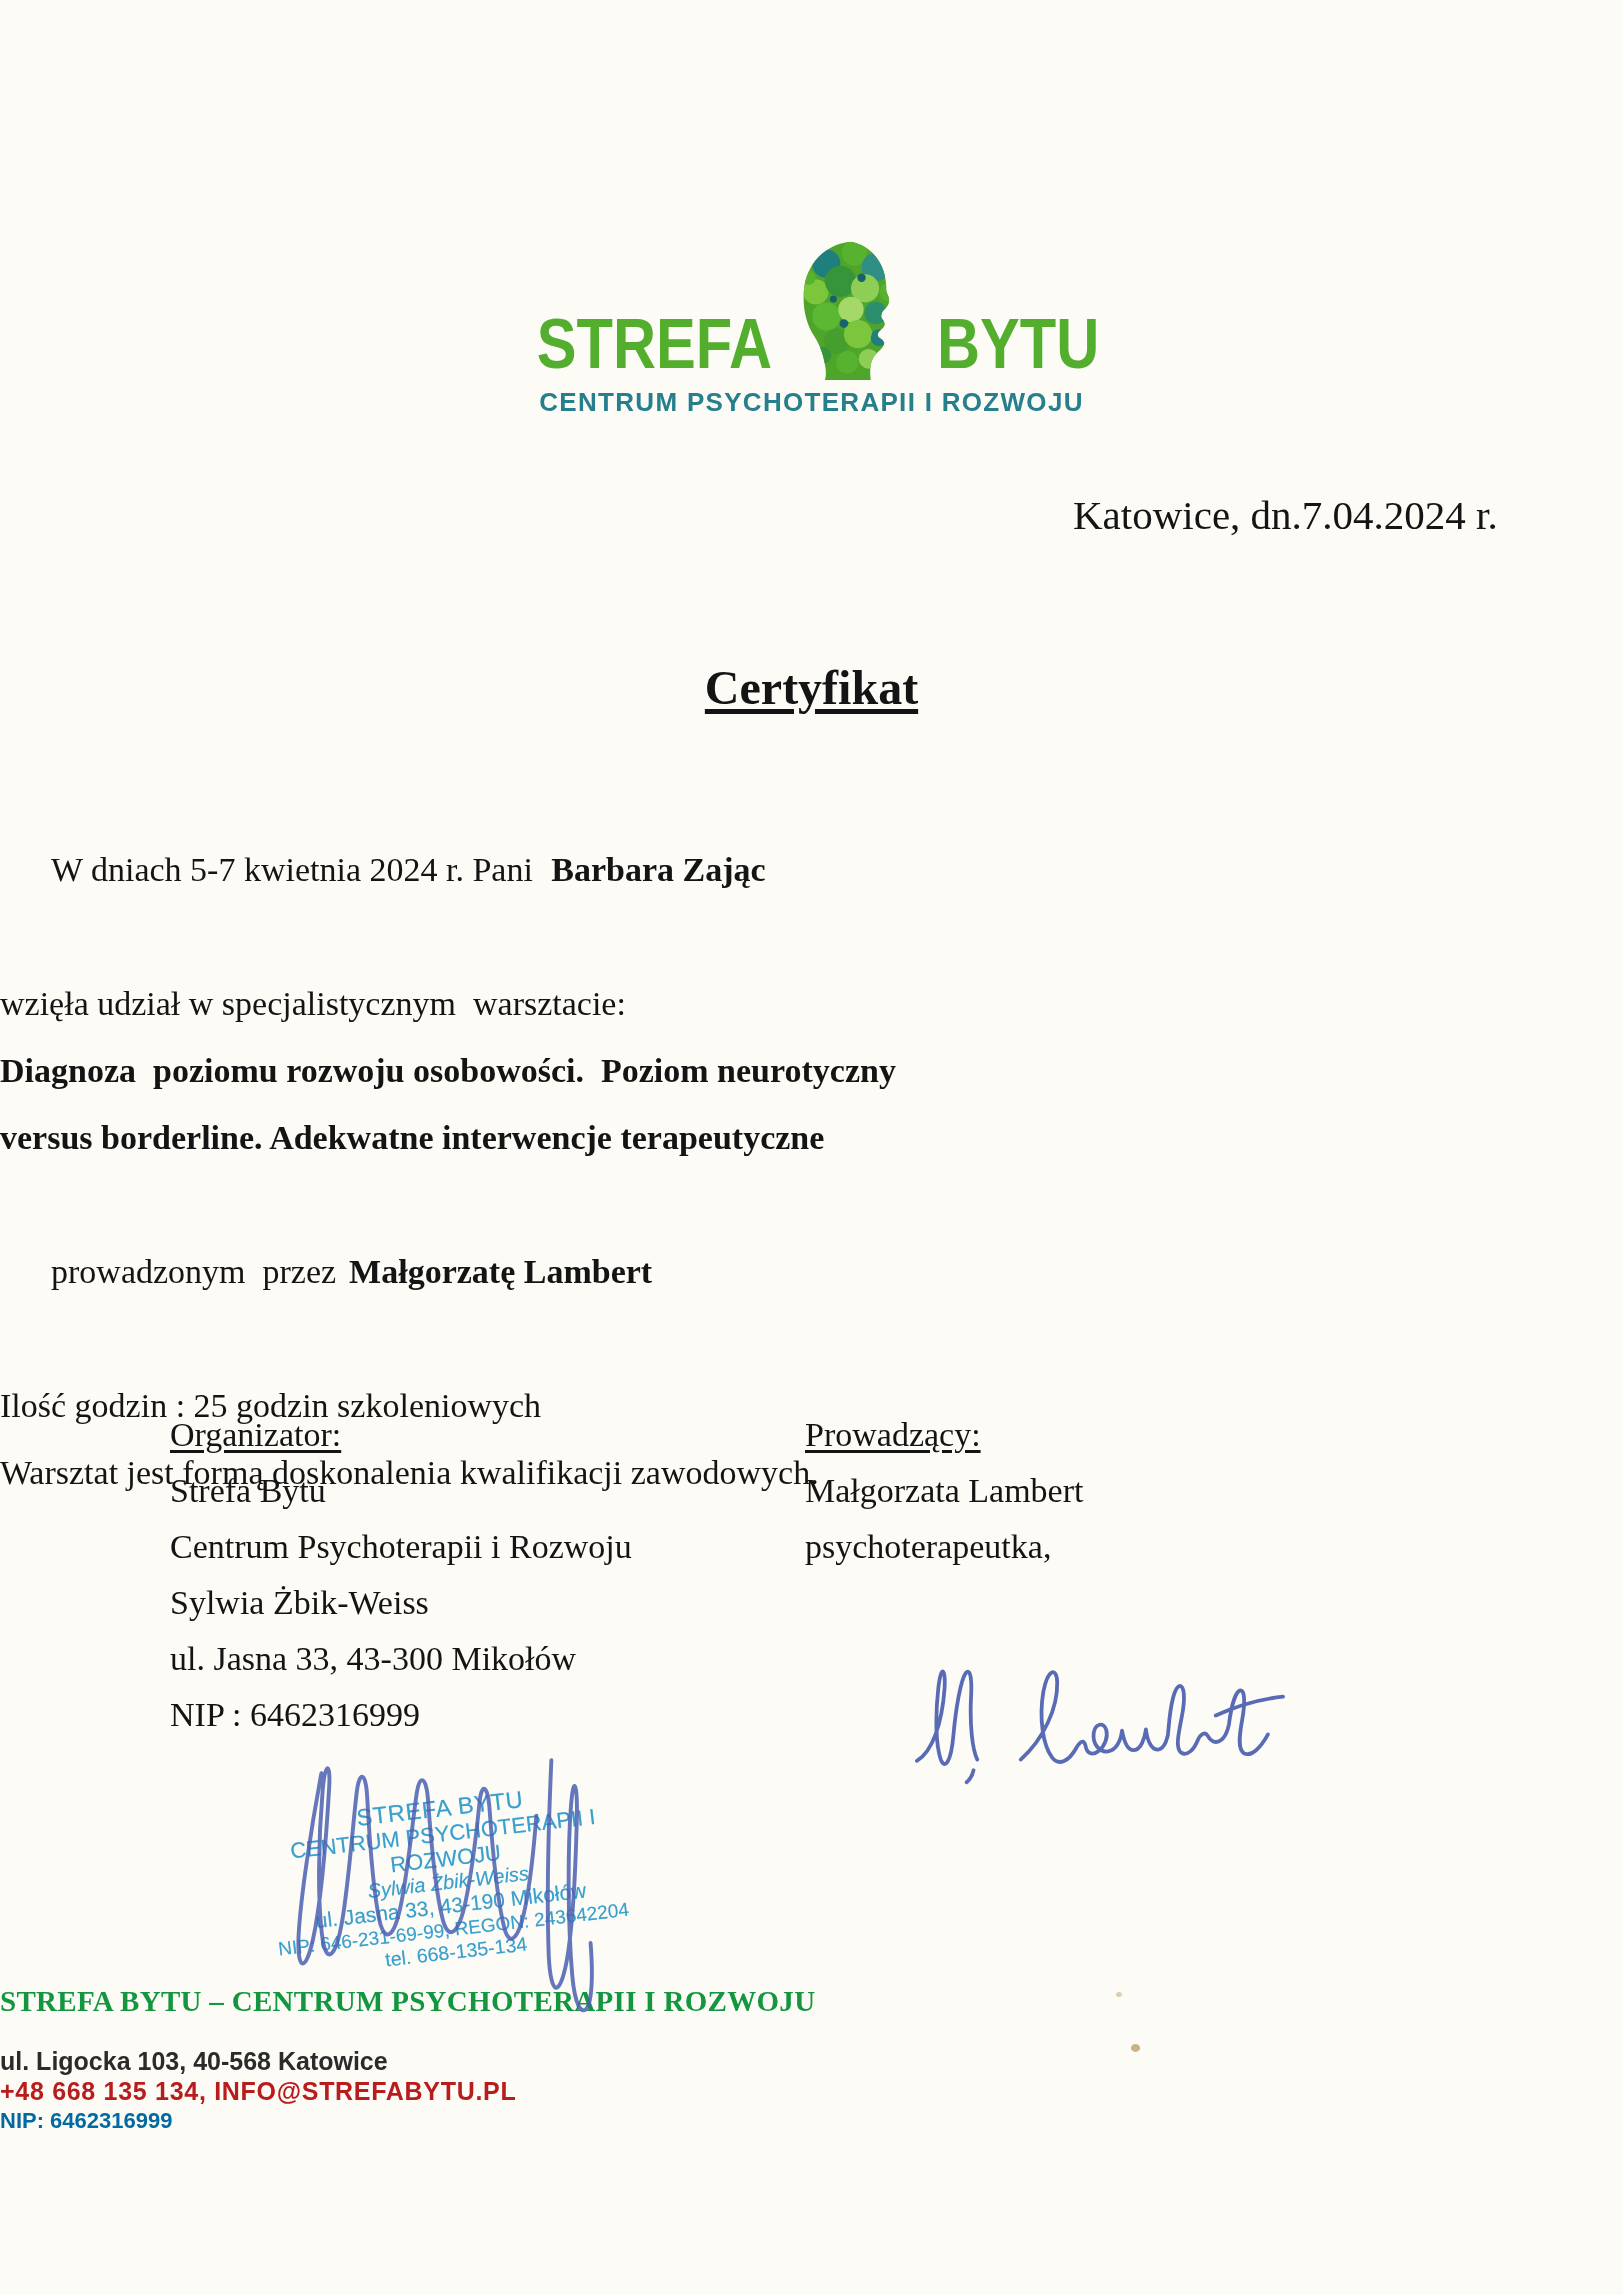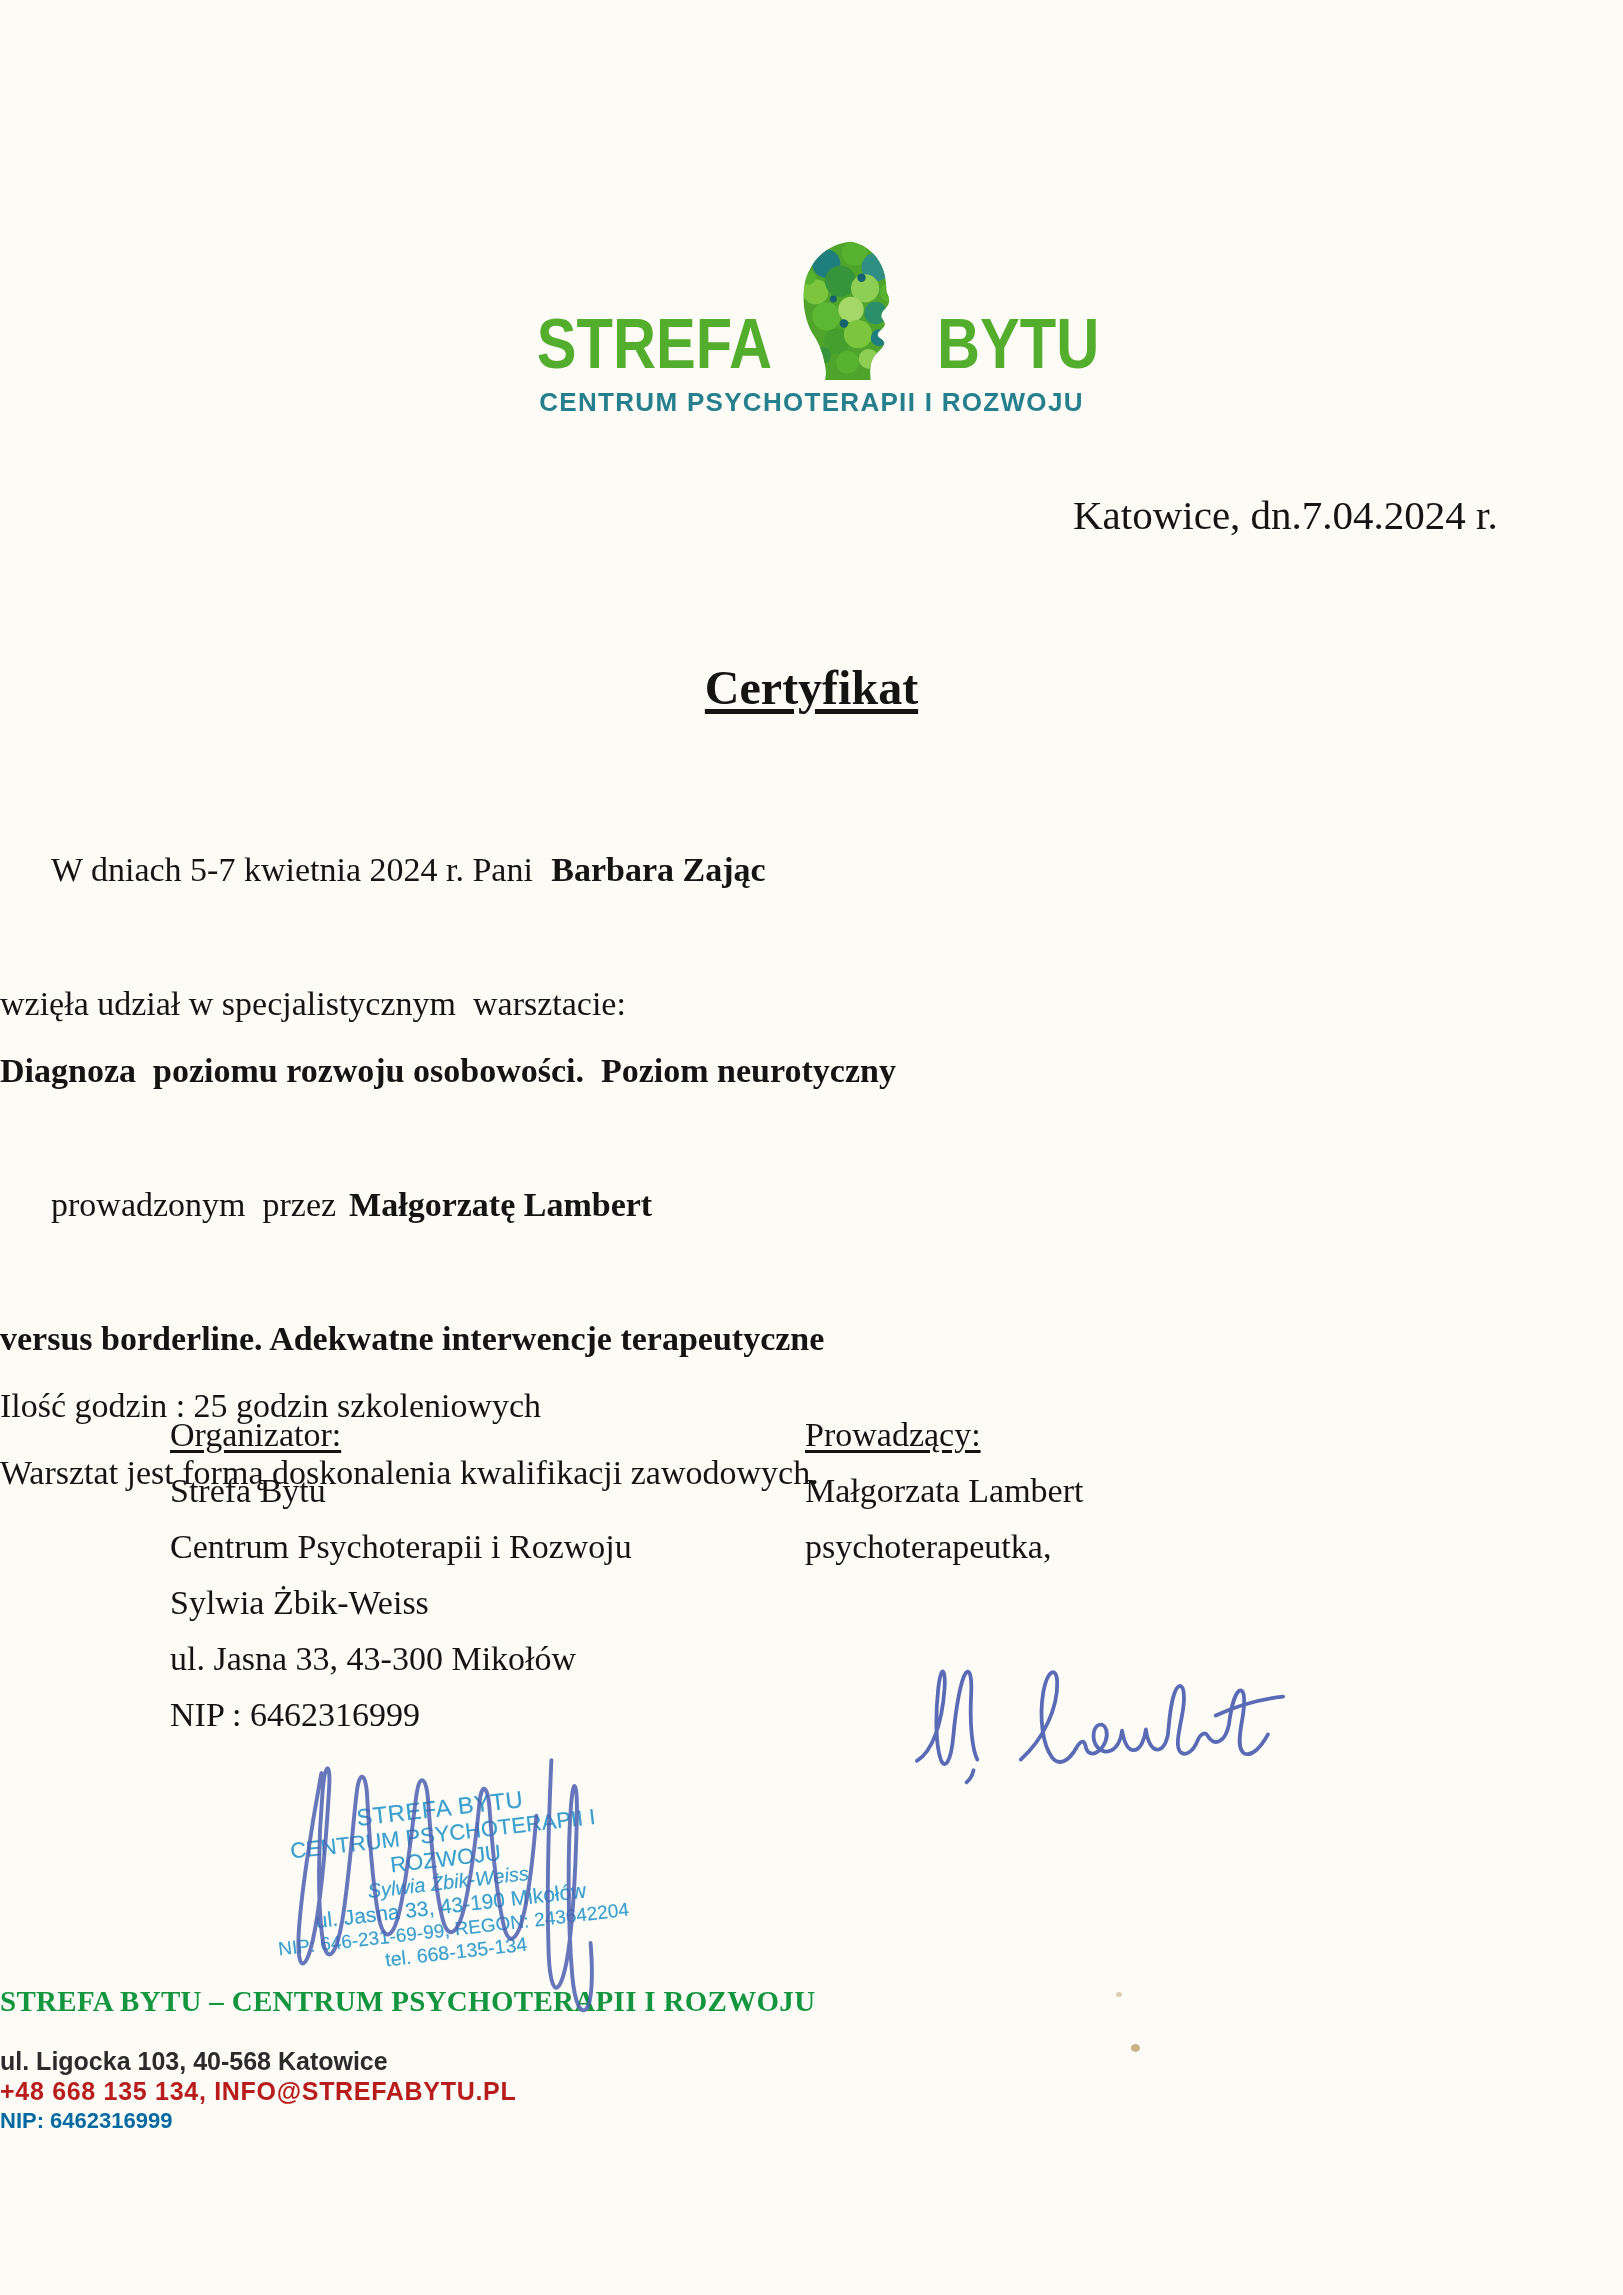--- a/index.html
+++ b/index.html
@@ -162,24 +162,24 @@
   <div class="cert-title">
     <span>Certyfikat</span>
   </div>
 
   <div class="body-block">
     <div class="body-line">
       <span>W dniach 5-7 kwietnia 2024 r. Pani</span><span class="bold name-gap">Barbara Zając</span>
     </div>
     <div class="body-line">wzięła udział w specjalistycznym  warsztacie:</div>
     <div class="body-line bold">Diagnoza  poziomu rozwoju osobowości.  Poziom neurotyczny</div>
+    <div class="body-line bold">versus borderline. Adekwatne interwencje terapeutyczne</div>
     <div class="body-line">
       <span>prowadzonym  przez</span><span class="bold name-gap-sm">Małgorzatę Lambert</span>
     </div>
-    <div class="body-line bold">versus borderline. Adekwatne interwencje terapeutyczne</div>
     <div class="body-line">Ilość godzin : 25 godzin szkoleniowych</div>
     <div class="body-line">Warsztat jest formą doskonalenia kwalifikacji zawodowych.</div>
   </div>
 
   <div class="col col-left">
     <div class="col-line"><span class="col-heading">Organizator:</span></div>
     <div class="col-line">Strefa Bytu</div>
     <div class="col-line">Centrum Psychoterapii i Rozwoju</div>
     <div class="col-line">Sylwia Żbik-Weiss</div>
     <div class="col-line">ul. Jasna 33, 43-300 Mikołów</div>

